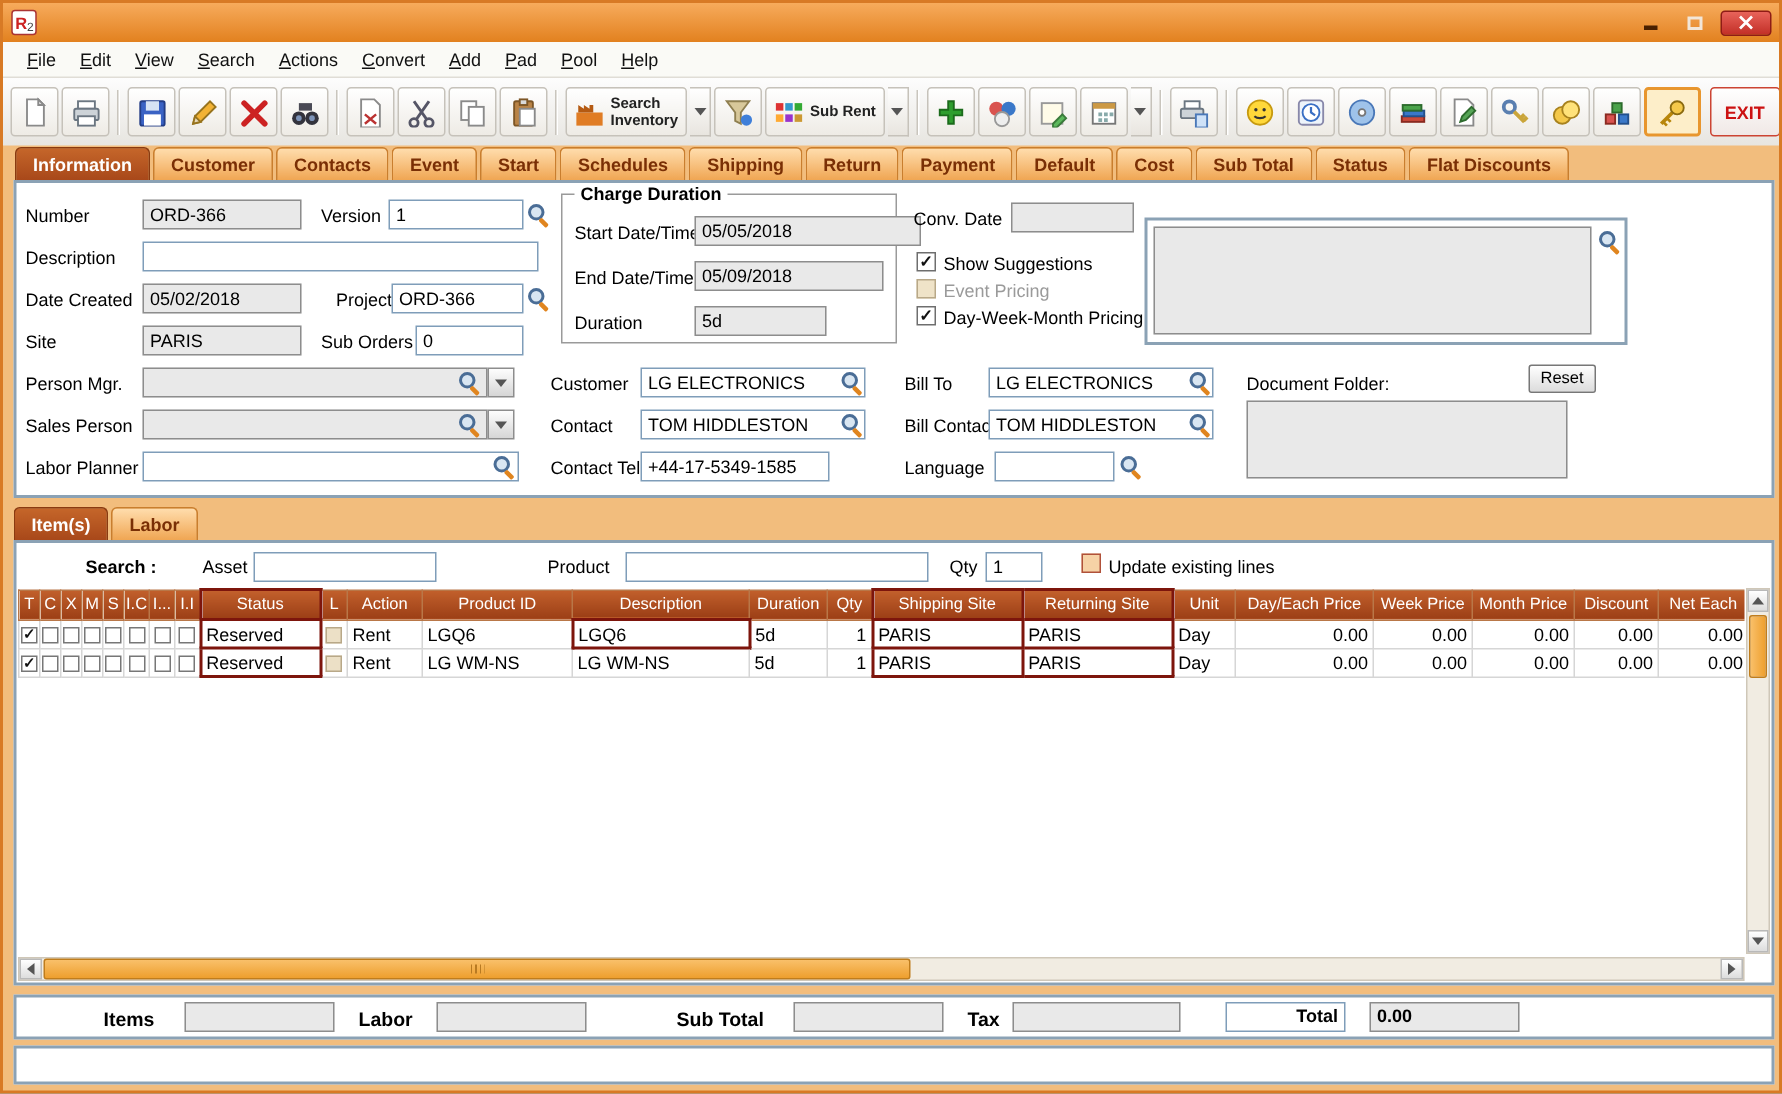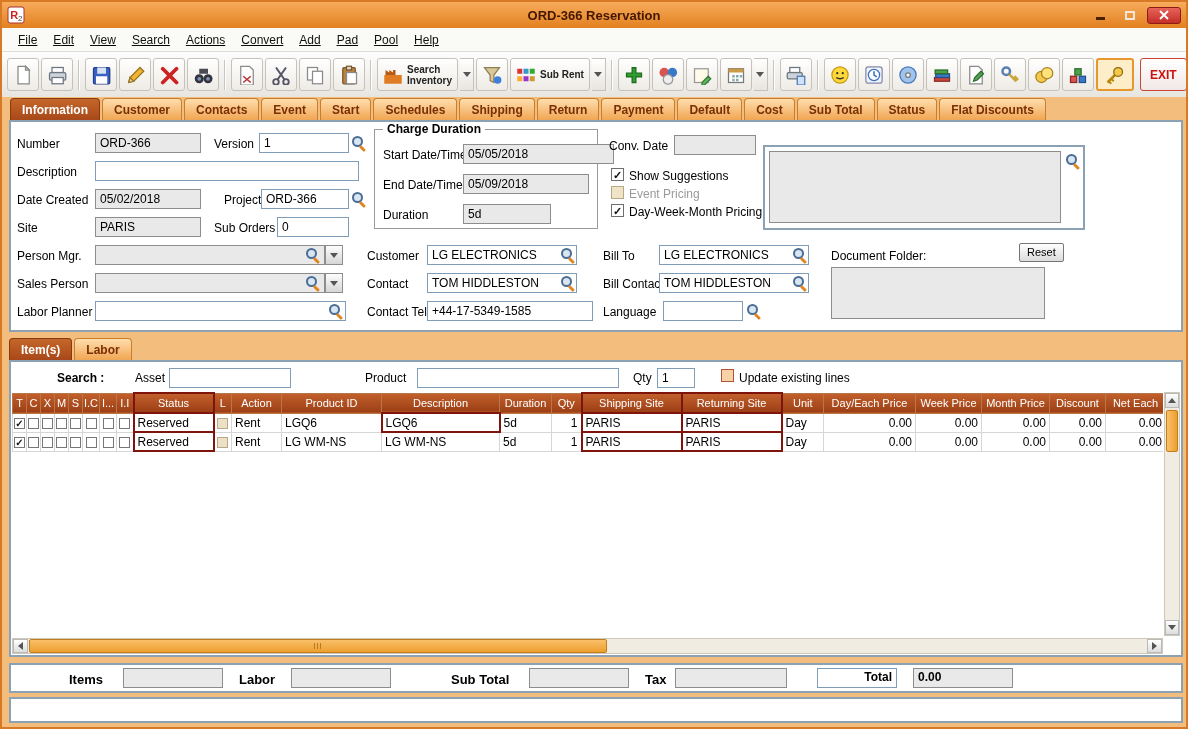--- a/index.html
+++ b/index.html
@@ -10,21 +10,21 @@
   .titlebar{position:absolute;left:0;top:0;right:0;height:26px;background:linear-gradient(#f7ab5c,#e2811f);display:flex;align-items:center;padding:0 5px;}
   .applogo{width:18px;height:18px;}
   .title{position:absolute;left:0;right:0;text-align:center;font-size:13px;font-weight:bold;color:#441600;pointer-events:none;}
   .wctrl{margin-left:auto;display:flex;align-items:center;gap:4px;z-index:2;}
   .wbtn{width:26px;height:17px;display:flex;align-items:center;justify-content:center;border-radius:3px;}
   .wbtn.min .minbar{width:9px;height:3px;background:#4a2000;margin-top:7px;}
   .wbtn.max .maxbox{width:10px;height:9px;border:2px solid #f2e6d8;background:transparent;}
   .wbtn.close{width:34px;background:linear-gradient(#e8635a,#c22f27);border:1px solid #8e1c16;}
   .wbtn.close svg{width:10px;height:10px;}
   
-  .menubar{position:absolute;top:26px;left:0;right:0;height:24px;background:#fafaf6;border-bottom:1px solid #e0ddd6;display:flex;align-items:center;padding-left:8px;text-decoration:underline;}
+  .menubar{position:absolute;top:26px;left:0;right:0;height:24px;background:#fafaf6;border-bottom:1px solid #e0ddd6;display:flex;align-items:center;padding-left:8px;}
   .menu-item{display:inline-block;font-size:12px;color:#111;padding:4px 8px;}
   .menu-item::first-letter{text-decoration:underline;}
   
   .toolbar{position:absolute;top:50px;left:0;right:0;height:45px;background:linear-gradient(#fdfdfd,#e7e5e0);display:flex;align-items:center;padding:0 5px;gap:2px;}
   .tbtn{width:32px;height:33px;border:1px solid #c6c2ba;border-radius:3px;background:linear-gradient(#ffffff,#eeebe5);display:flex;align-items:center;justify-content:center;flex:none;}
   .tbtn svg{width:20px;height:20px;}
   .tbtn.wide{width:auto;padding:0 5px;gap:4px;}
   .tb2{font-size:10px;font-weight:bold;color:#222;line-height:11px;text-align:left;}
   .dda{width:14px;height:33px;border:1px solid #c6c2ba;border-left:none;background:linear-gradient(#fff,#e8e5df);display:flex;align-items:center;justify-content:center;flex:none;}
   .sep{width:2px;height:30px;border-left:1px solid #c9c5bd;border-right:1px solid #ffffff;margin:0 3px;flex:none;}
@@ -90,21 +90,20 @@
 <body>
 
 <div class="window">
 
   <div class="titlebar">
     <svg class="applogo" viewBox="0 0 18 18">
       <rect x="1" y="1" width="16" height="16" rx="2" fill="#ffffff" stroke="#a33"></rect>
       <text x="3.2" y="13" font-size="11" font-weight="bold" fill="#c22" font-family="Liberation Sans, sans-serif">R</text>
       <text x="11" y="14.5" font-size="8" fill="#444" font-family="Liberation Sans, sans-serif">2</text>
     </svg>
-    <span class="title">ORD-366 Reservation</span>
     <span class="wctrl">
       <span class="wbtn min">
           <span class="minbar"></span>
         </span>
       <span class="wbtn max">
           <span class="maxbox"></span>
         </span>
       <span class="wbtn close">
           <svg viewBox="0 0 10 10">
             <path d="M1 1l8 8M9 1L1 9" stroke="#fff" stroke-width="1.8"></path>
@@ -430,21 +429,21 @@
 
     <span class="lbl" style="left:356px;top:155px">Contact</span>
     <input class="fld rw" style="left: 416px; top: 151px; width: 150px;" value="TOM HIDDLESTON">
     <span class="mag" style="left:549px;top:153px"></span>
     <span class="lbl" style="left:592px;top:155px">Bill Contact</span>
     <input class="fld rw" style="left: 648px; top: 151px; width: 150px;" value="TOM HIDDLESTON">
     <span class="mag" style="left:781px;top:153px"></span>
     <textarea class="ta" style="left: 820px; top: 145px; width: 214px; height: 52px;" readonly=""></textarea>
 
     <span class="lbl" style="left:356px;top:183px">Contact Tel #</span>
-    <input class="fld rw" style="left: 416px; top: 179px; width: 166px;" value="+44-17-5349-1585">
+    <input class="fld rw" style="left: 416px; top: 179px; width: 126px;" value="+44-17-5349-1585">
     <span class="lbl" style="left:592px;top:183px">Language</span>
     <input class="fld rw" style="left: 652px; top: 179px; width: 80px;" value="">
     <span class="mag" style="left:735px;top:181px"></span>
   </div>
 
   <div class="tabstrip" style="left:7px;top:337px;height:21px">
     <div class="tab active">Item(s)</div>
     <div class="tab">Labor</div>
   </div>
 

